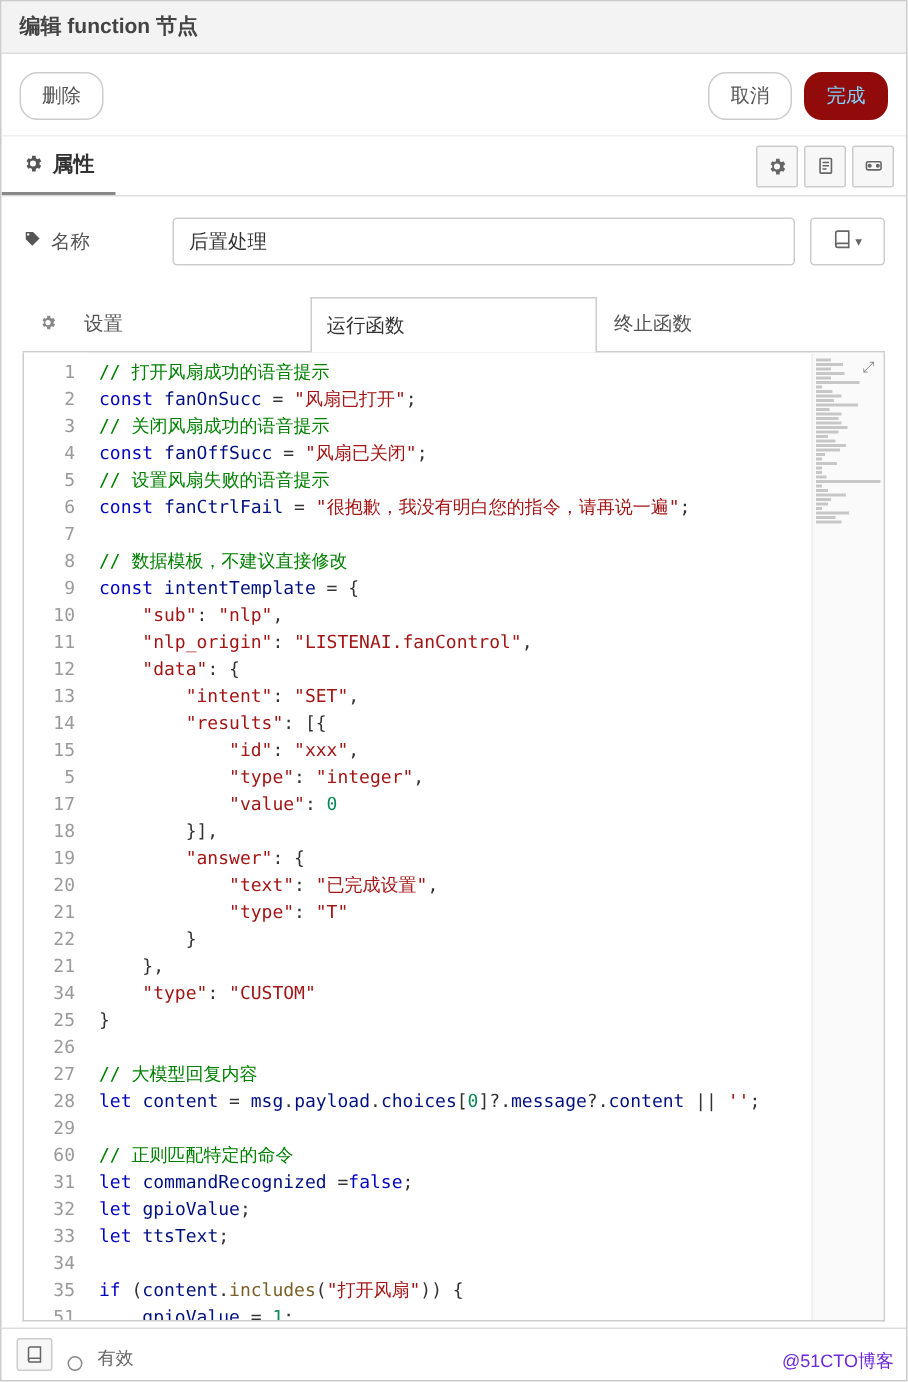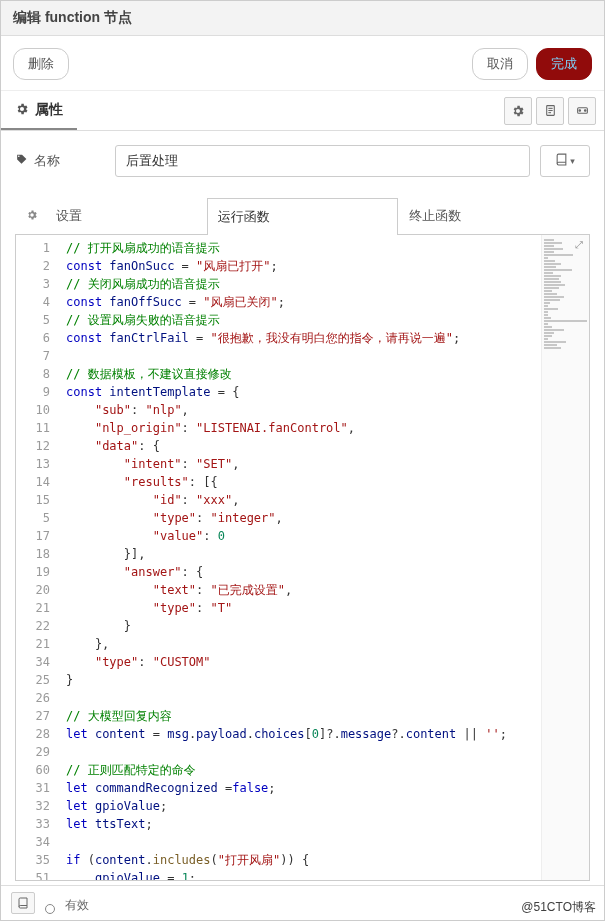--- a/index.html
+++ b/index.html
@@ -203,21 +203,21 @@
     background:#f7f7f7;
   }
   .status-dot {
     width: 10px; height: 10px; border-radius: 50%;
     border: 1px solid #888;
     display:inline-block;
   }
   .watermark {
     position: absolute;
     bottom: 4px; right: 8px;
-    color: #404040;
+    color: #6d28d9;
     font-size: 12px;
   }
   .caret-down { font-size: 9px; }
 </style>
 </head>
 <body>
 
 <div class="header-bar">
   <span>编辑 function 节点</span>
 </div>

